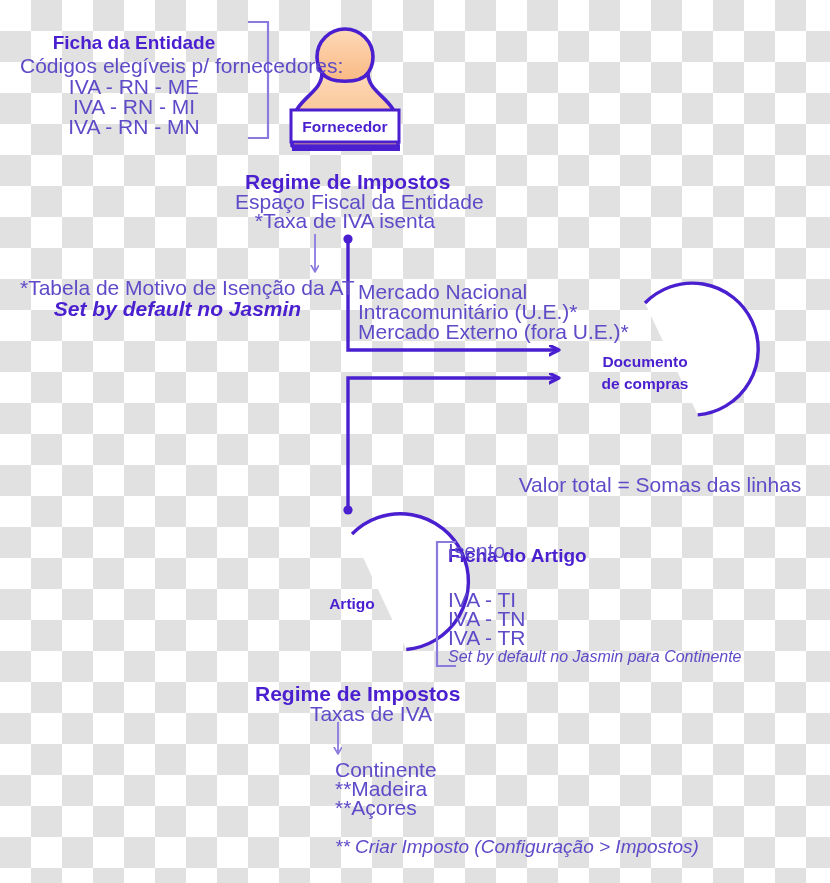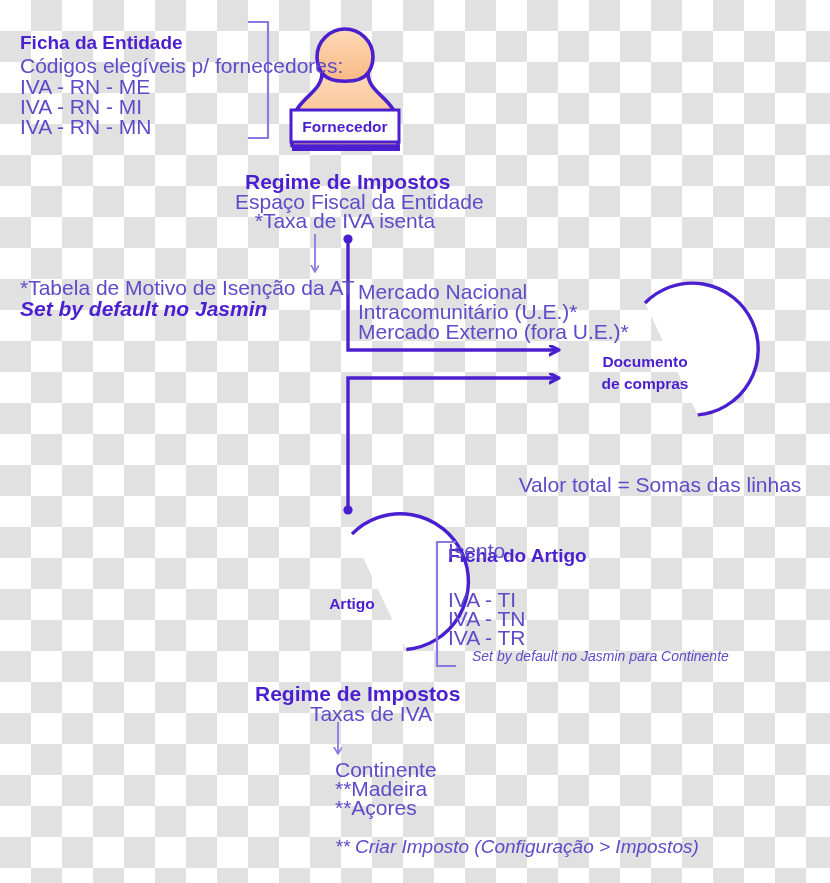--- a/index.html
+++ b/index.html
@@ -24,21 +24,21 @@
   .txt {
     position: absolute;
     color: #5d4bc8;
     font-size: 21px;
     line-height: 19.5px;
     white-space: nowrap;
   }
   .txt.bold   { font-weight: bold; color: #4a1fd0; }
   .txt.italic { font-style: italic; }
   .txt.center { text-align: center; }
-  .txt.right  { text-align: left; }
+  .txt.right  { text-align: center; }
 
   svg.layer {
     position: absolute;
     left: 0; top: 0;
     width: 830px;
     height: 883px;
     overflow: visible;
   }
   .lbl-node {
     position: absolute;
@@ -133,21 +133,21 @@
 
   <div class="txt center" style="left:500px; top:475px; width:320px;">Valor total = Somas das linhas</div>
 
   <div class="lbl-node" style="left:288px; top:594px; width:128px;">Artigo</div>
 
   <div class="txt title-h" style="left:448px; top:546px;">Ficha do Artigo</div>
   <div class="txt" style="left:448px; top:541px;">Isento</div>
   <div class="txt" style="left:448px; top:590px;">IVA - TI</div>
   <div class="txt" style="left:448px; top:609px;">IVA - TN</div>
   <div class="txt" style="left:448px; top:628px;">IVA - TR</div>
-  <div class="txt italic" style="left:472px; top:647px; font-size:14px;">Set by default no Jasmin para Continente</div>
+  <div class="txt italic" style="left:448px; top:647px; font-size:16px;">Set by default no Jasmin para Continente</div>
 
   <div class="txt bold center" style="left:255px; top:684px; width:200px;">Regime de Impostos</div>
   <div class="txt center" style="left:271px; top:704px; width:200px;">Taxas de IVA</div>
 
   <div class="txt" style="left:335px; top:760px;">Continente</div>
   <div class="txt" style="left:335px; top:779px;">**Madeira</div>
   <div class="txt" style="left:335px; top:798px;">**Açores</div>
   <div class="txt italic" style="left:335px; top:837px; font-size:19px;font-style:italic;">** Criar Imposto (Configuração &gt; Impostos)</div>
 
 </div>

